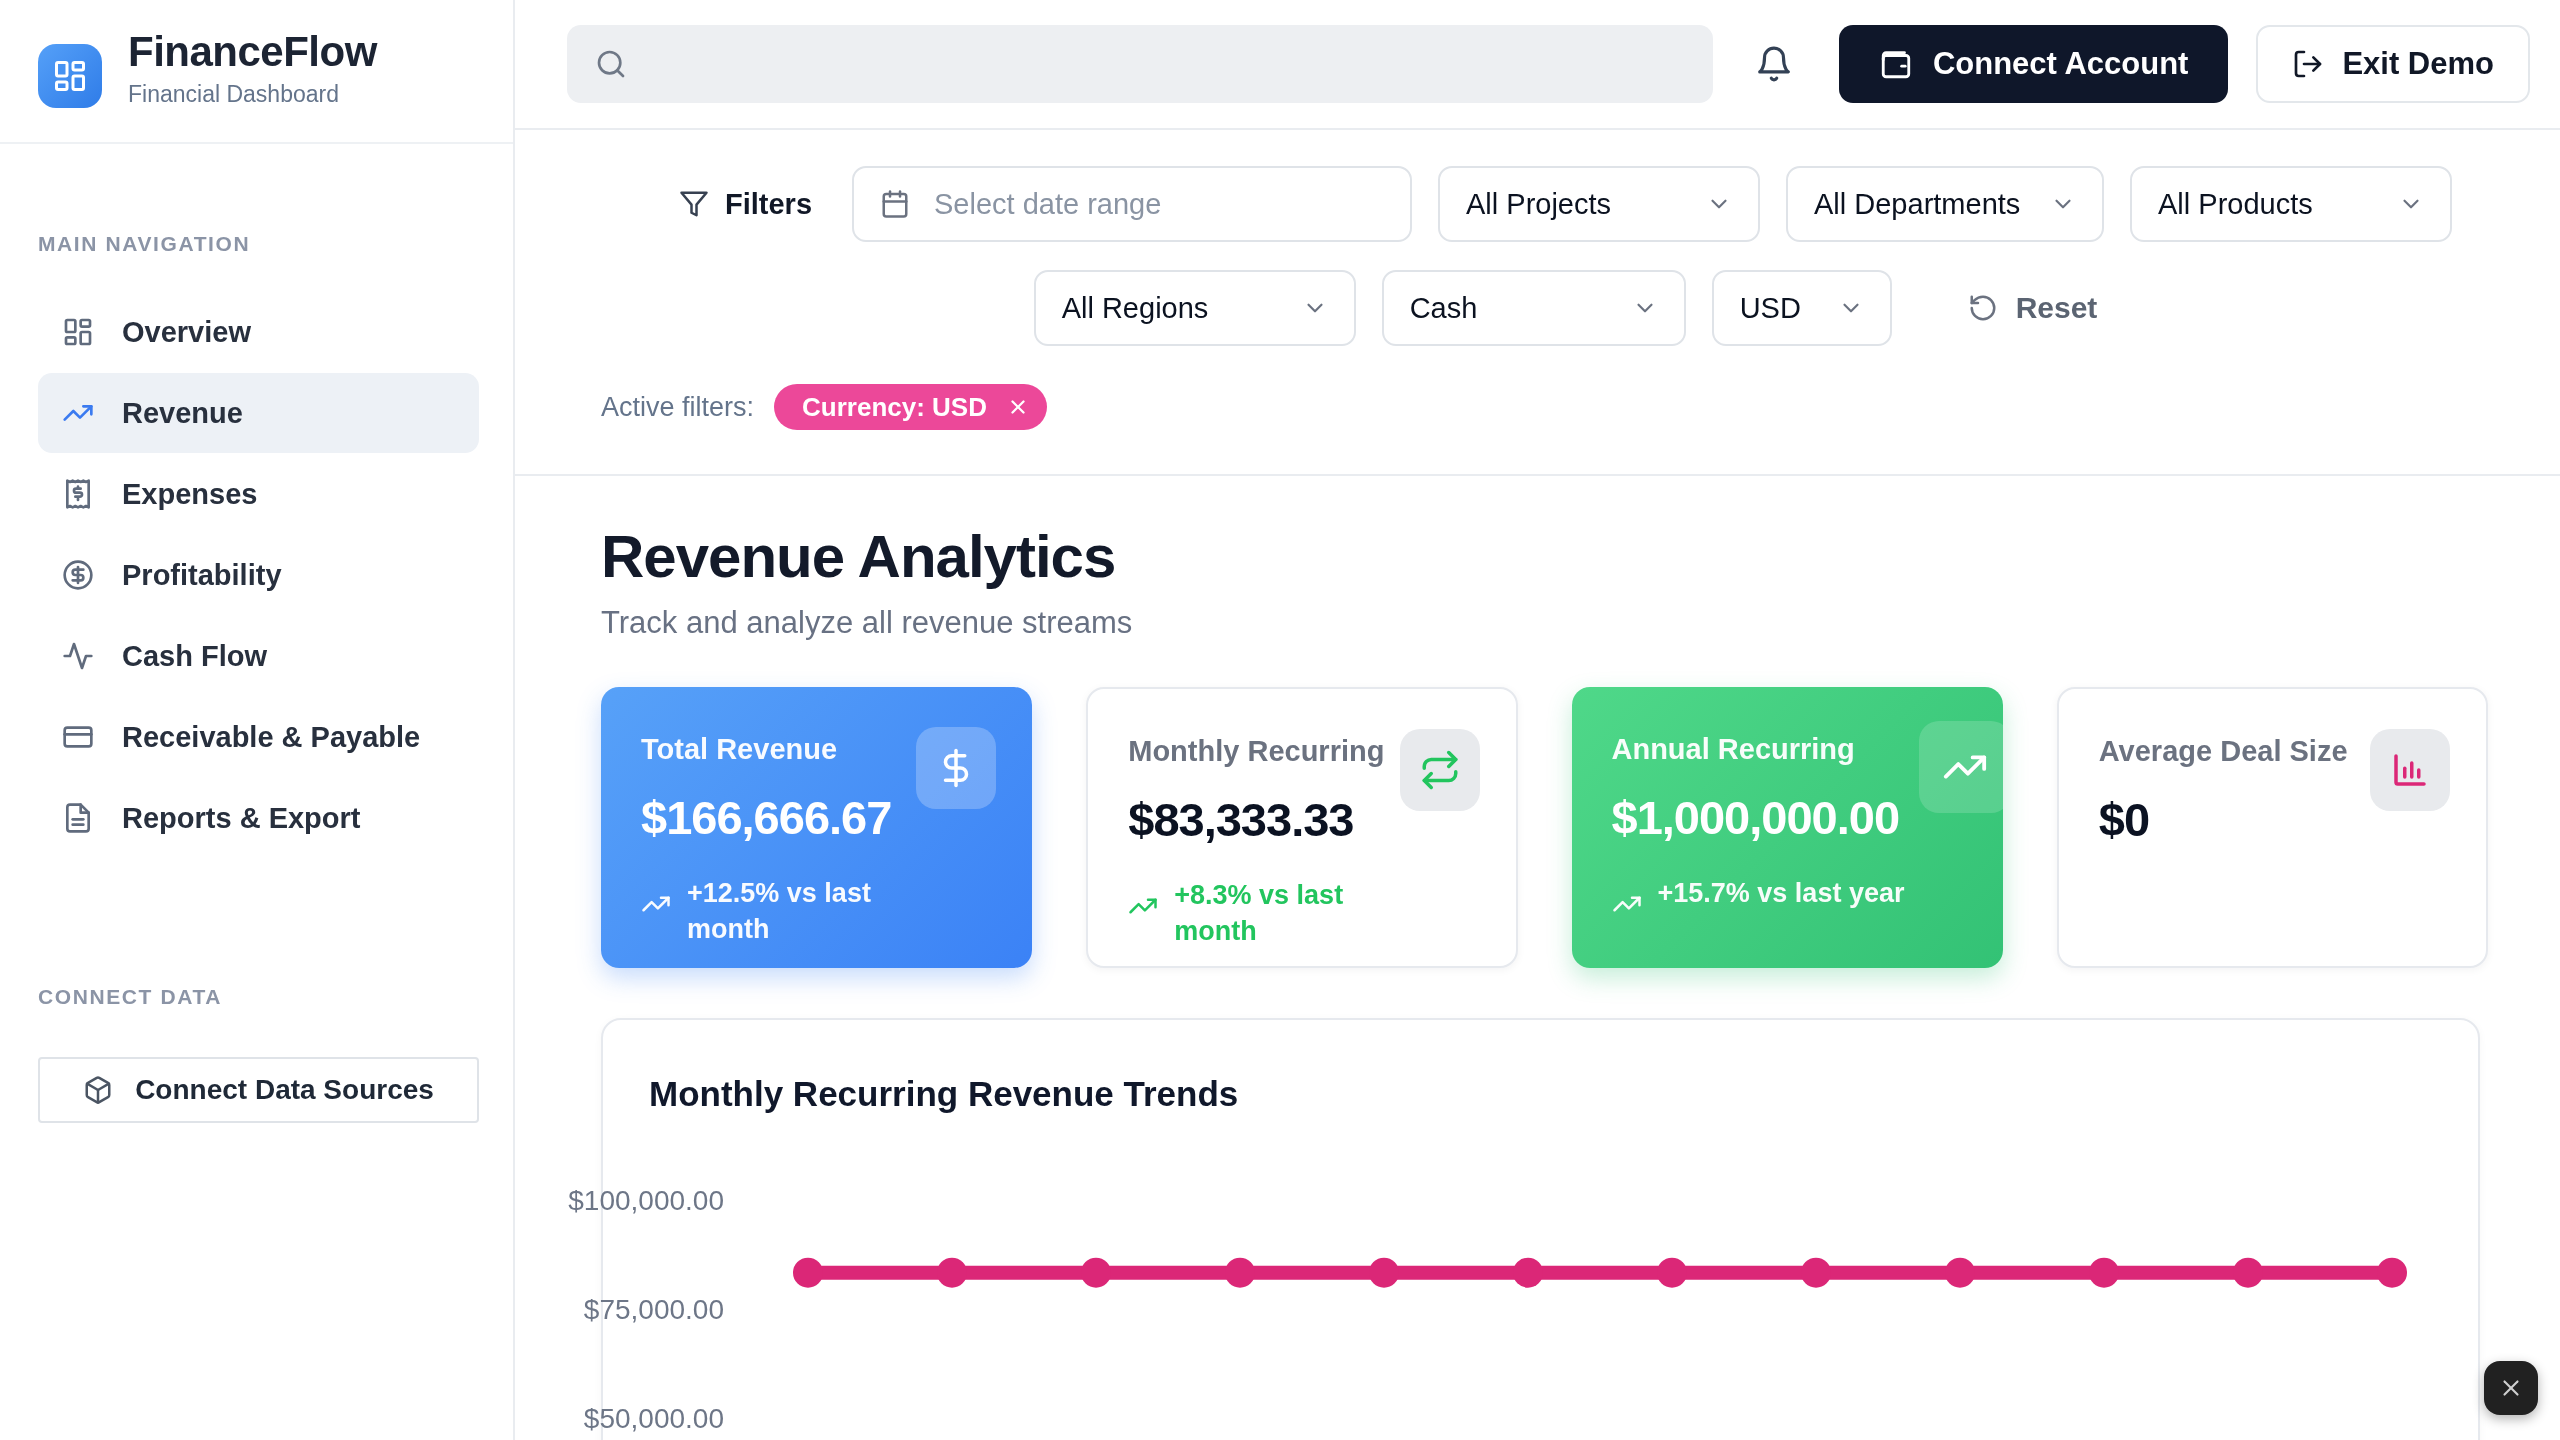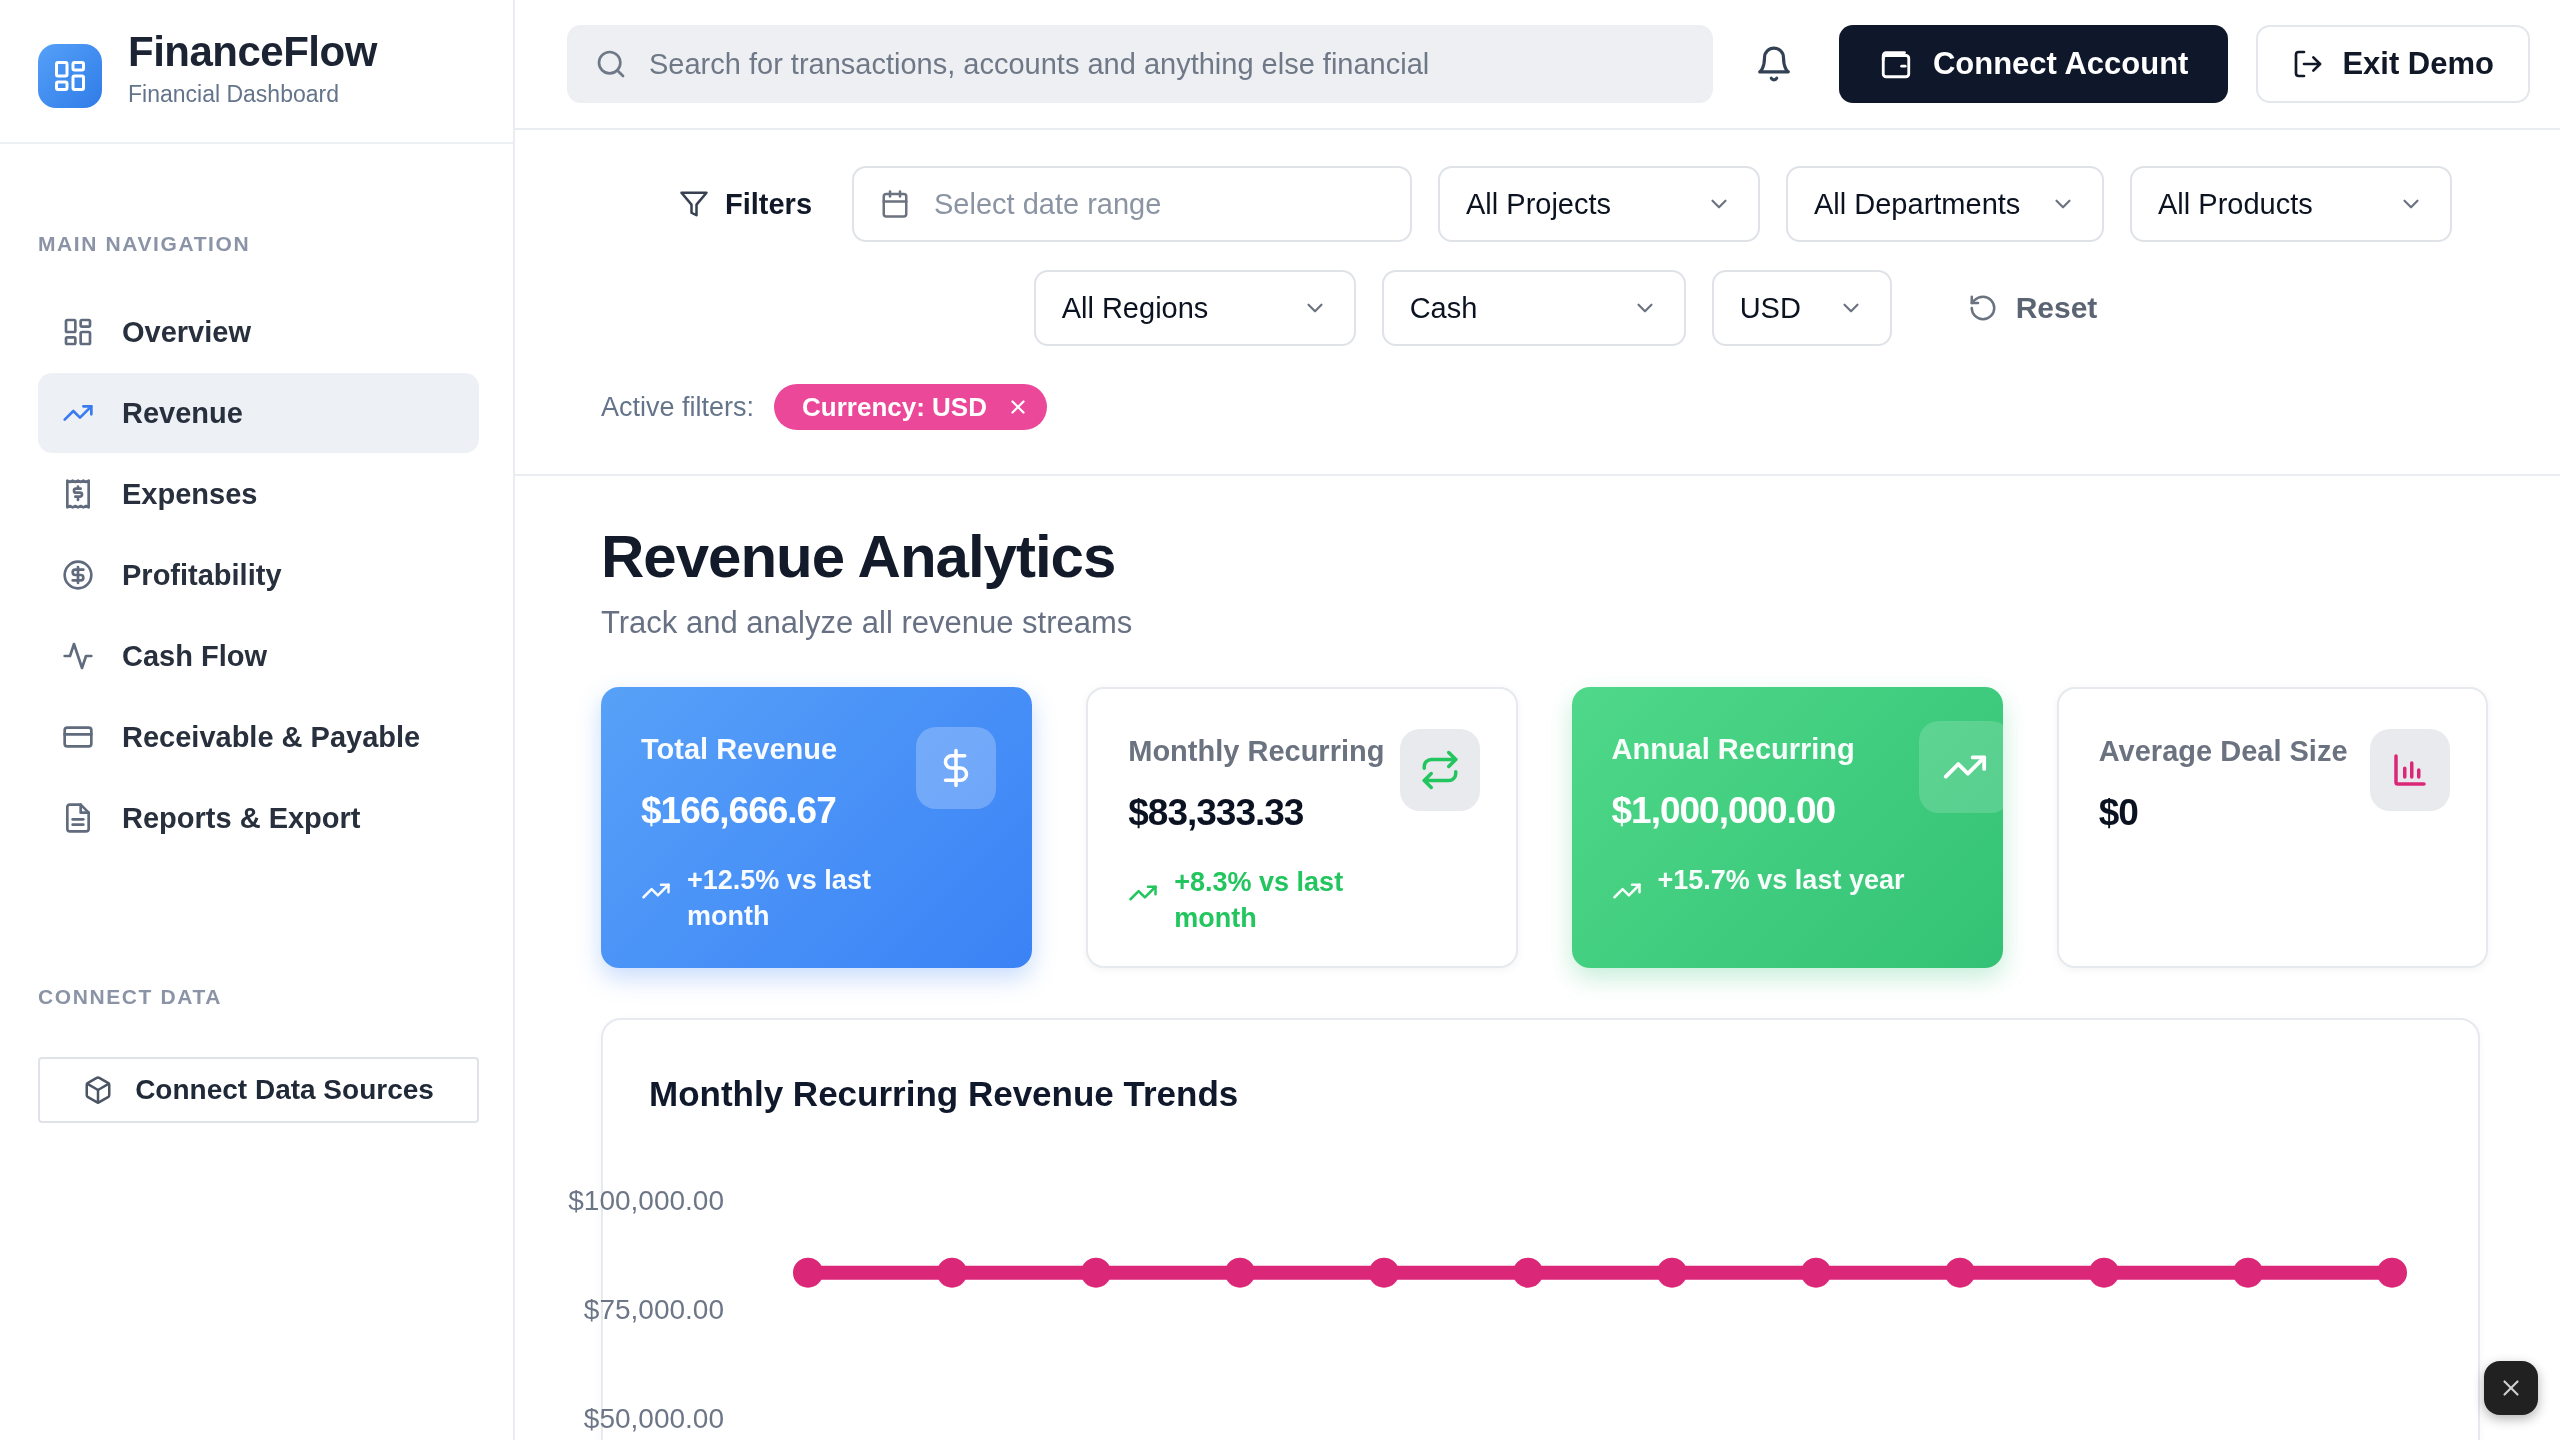--- a/index.html
+++ b/index.html
@@ -69,21 +69,21 @@
 
   
   .metrics-grid { margin:46px 72px 0 86px; display:grid; grid-template-columns:repeat(4,1fr); gap:54px; }
   .metric-card { position:relative; border-radius:18px; padding:46px 40px; height:281px; overflow:hidden; }
   .metric-card.white { background:#fff; border:2px solid #e6e9ee; box-shadow:0 2px 8px rgba(15,23,42,.05); }
   .metric-card.blue  { background:linear-gradient(135deg,#57a1f8,#3b82f6); color:#fff; box-shadow:0 10px 24px rgba(59,130,246,.28); }
   .metric-card.green { background:linear-gradient(135deg,#4fd889,#33c275); color:#fff; box-shadow:0 10px 24px rgba(51,194,117,.28); }
   .metric-label { font-size:29px; font-weight:600; }
   .white .metric-label { color:#6b7280; }
   .blue .metric-label, .green .metric-label { color:rgba(255,255,255,.96); }
-  .metric-value { font-size:37px; font-weight:800; margin-top:24px; letter-spacing:-1px; }
+  .metric-value { font-size:47px; font-weight:800; margin-top:24px; letter-spacing:-1px; }
   .white .metric-value { color:#0b1222; }
   .metric-trend { margin-top:30px; font-size:27px; font-weight:700; display:flex; align-items:flex-start; gap:16px; line-height:1.35; }
   .metric-trend .t-icon { margin-top:14px; flex:0 0 auto; }
   .metric-trend.wrap .t-text { max-width:255px; }
   .white .metric-trend { color:#22c55e; }
   .blue .metric-trend, .green .metric-trend { color:rgba(255,255,255,.96); }
   .icon-box { position:absolute; top:40px; right:36px; width:80px; height:82px; border-radius:20px; display:grid; place-items:center; }
   .blue .icon-box { background:rgba(255,255,255,.24); color:#fff; }
   .green .icon-box { background:rgba(255,255,255,.16); color:#fff; right:-8px; top:34px; width:92px; height:92px; }
   .white .icon-box { background:#e8eaed; }
@@ -210,21 +210,20 @@
 <div class="main">
 
   <header class="topbar">
     <div class="search-box">
       <span>
           <svg width="32" height="32" viewBox="0 0 24 24" fill="none" stroke="currentColor" stroke-width="2" stroke-linecap="round" stroke-linejoin="round">
             <circle cx="11" cy="11" r="8"></circle>
             <line x1="21" y1="21" x2="16.65" y2="16.65"></line>
           </svg>
         </span>
-      <input type="text" placeholder="Search for transactions, accounts and anything else financial" style="">
     </div>
     <button class="bell-btn">
       <span><svg width="38" height="38" viewBox="0 0 24 24" fill="none" stroke="currentColor" stroke-width="2" stroke-linecap="round" stroke-linejoin="round">
             <path d="M6 8a6 6 0 0 1 12 0c0 7 3 9 3 9H3s3-2 3-9"></path>
             <path d="M10.3 21a1.94 1.94 0 0 0 3.4 0"></path>
           </svg></span>
     </button>
     <button class="btn-connect-account">
       <span>
           <svg width="34" height="34" viewBox="0 0 24 24" fill="none" stroke="currentColor" stroke-width="2" stroke-linecap="round" stroke-linejoin="round">

